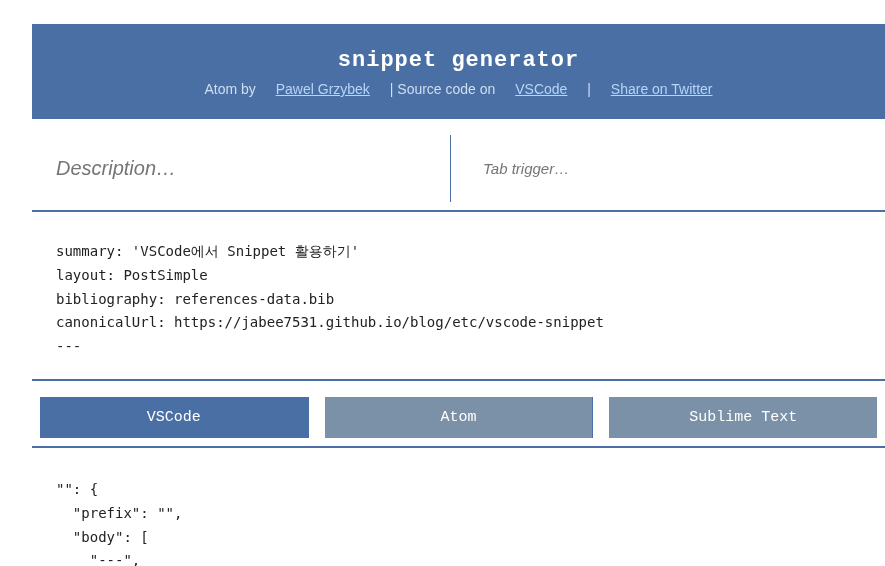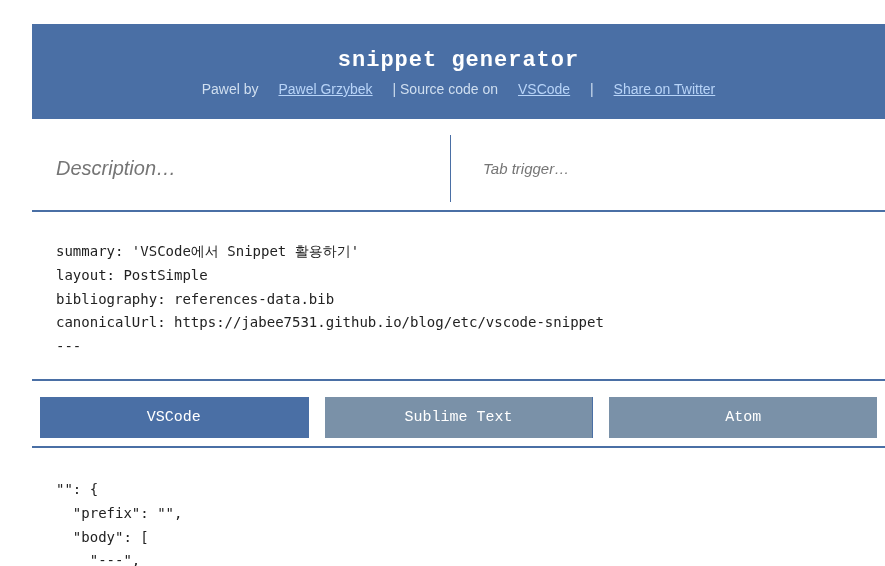--- a/index.html
+++ b/index.html
@@ -128,41 +128,41 @@
     }
   </style>
 </head>
 <body>
 
 <div>
 
   <div class="header">
     <div class="header-title">snippet generator</div>
     <div class="header-subtitle">
-      <span>Pawel by </span><a href="#">Pawel Grzybek</a><span> | Source code on </span><a href="#">VSCode</a><span> | </span><a href="#">Share on Twitter</a>
+      <span>Atom by </span><a href="#">Pawel Grzybek</a><span> | Source code on </span><a href="#">VSCode</a><span> | </span><a href="#">Share on Twitter</a>
     </div>
   </div>
 
   <div class="input-row">
     <input class="input-description" type="text" placeholder="Description…" style="">
     <input class="input-tab" type="text" placeholder="Tab trigger…" style="">
   </div>
 
   <div class="code-area">
     <pre>summary: 'VSCode에서 Snippet 활용하기'
 layout: PostSimple
 bibliography: references-data.bib
 canonicalUrl: https://jabee7531.github.io/blog/etc/vscode-snippet
 ---</pre>
   </div>
 
   <div class="tabs">
     <div class="tab active">VSCode</div>
+    <div class="tab">Atom</div>
     <div class="tab">Sublime Text</div>
-    <div class="tab">Atom</div>
   </div>
 
   <div class="output-area">
     <pre>"": {
   "prefix": "",
   "body": [
     "---",
     "title: 'VSCode에서 Snippet 활용하기'",</pre>
   </div>
 

